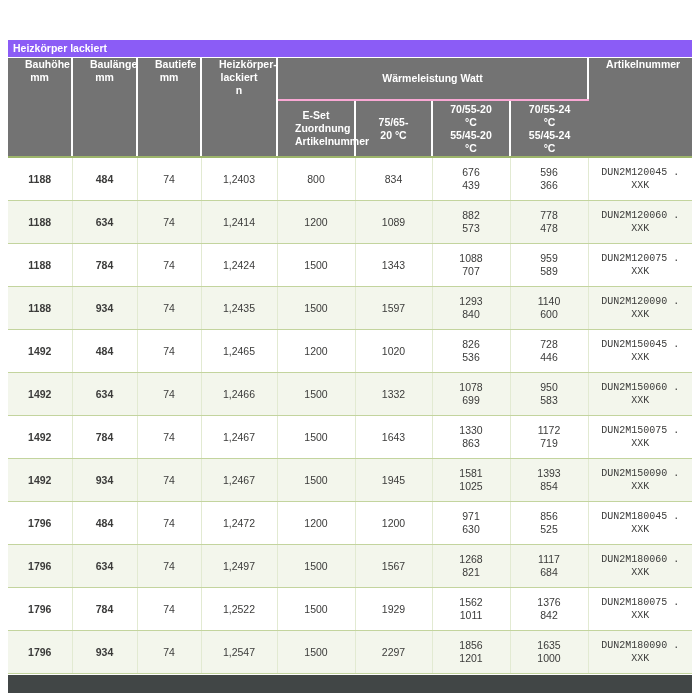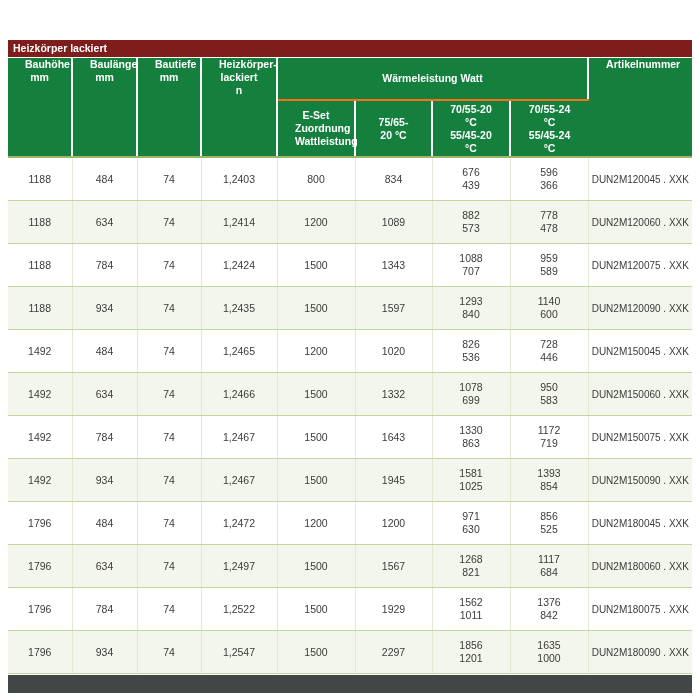--- a/index.html
+++ b/index.html
@@ -16,77 +16,77 @@
     overflow: hidden;
   }
   .tablewrap {
     position: absolute;
     left: 8px;
     top: 40px;
     width: 684px;
   }
   .titlebar {
     height: 17px;
-    background: #7f1d1d;
+    background: #8b5cf6;
     color: #ffffff;
     font-size: 10.5px;
     font-weight: bold;
     line-height: 17px;
     padding-left: 5px;
     box-sizing: border-box;
     margin-bottom: 1px;
   }
   table.spec {
     width: 684px;
     table-layout: fixed;
     border-collapse: collapse;
     font-size: 10.5px;
     color: #3b3b3a;
   }
   table.spec th {
-    background: #15803d;
+    background: #737373;
     color: #ffffff;
     font-weight: bold;
     text-align: center;
     white-space: pre-line;
     border-right: 2px solid #ffffff;
     line-height: 13px;
     padding: 0 17px;
   }
   table.spec th:last-child { border-right: none; }
   th.rowspanhead {
     vertical-align: top;
     padding-top: 9px;
     height: 98px;
     border-bottom: 2px solid #9db56b;
   }
   th.group {
     height: 41px;
     vertical-align: middle;
-    border-bottom: 2px solid #f97316;
+    border-bottom: 2px solid #f9a8d4;
   }
   th.sub {
     height: 55px;
     vertical-align: middle;
     border-bottom: 2px solid #9db56b;
   }
   table.spec td {
     text-align: center;
     vertical-align: middle;
     white-space: pre-line;
     height: 42px;
     line-height: 13px;
     border-bottom: 1px solid #c3d49e;
     border-right: 1px solid #e2ead2;
     padding: 0 2px;
   }
-  table.spec td:last-child { border-right: none; }
+  table.spec td:last-child { border-right: none; font-family: Liberation Mono, monospace; }
   table.spec tbody tr:nth-child(even) td { background: #f3f6ec; }
   table.spec td:nth-child(1),
-  table.spec td:nth-child(2) { font-weight: normal; }
+  table.spec td:nth-child(2) { font-weight: bold; }
   table.spec td:nth-child(9) { font-size: 10px; }
   .bottombar {
     height: 18px;
     background: #414646;
     margin-top: 1px;
   }
 </style>
 </head>
 <body>
 
@@ -118,21 +118,21 @@
           <th rowspan="2" class="rowspanhead">Bautiefe
 mm</th>
           <th rowspan="2" class="rowspanhead">Heizkörper-
 lackiert n</th>
           <th colspan="4" class="group">Wärmeleistung Watt</th>
           <th rowspan="2" class="rowspanhead">Artikelnummer</th>
         </tr>
         <tr>
           <th class="sub">E-Set
 Zuordnung
-Wattleistung</th>
+Artikelnummer</th>
           <th class="sub">75/65-20 °C</th>
           <th class="sub">70/55-20 °C
 55/45-20 °C</th>
           <th class="sub">70/55-24 °C
 55/45-24 °C</th>
         </tr>
       </thead>
       <tbody>
           <tr>
             <td>1188</td>

